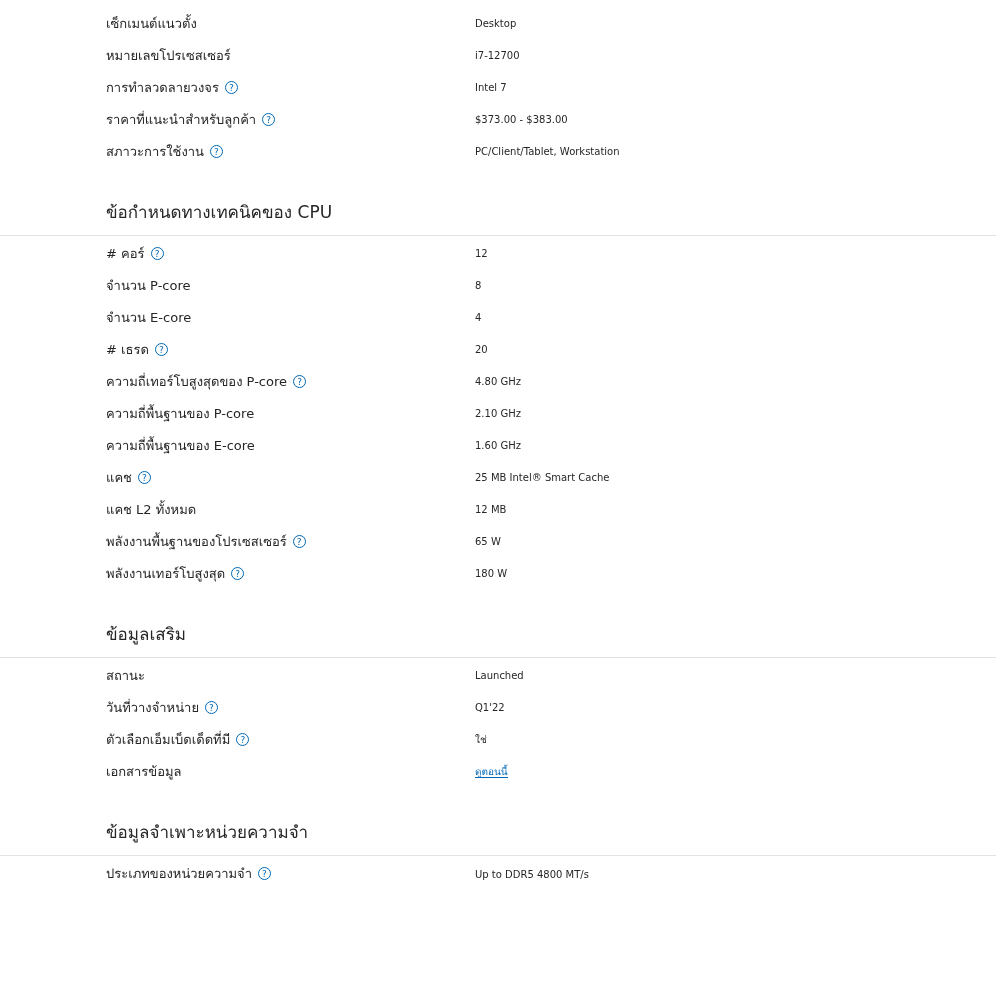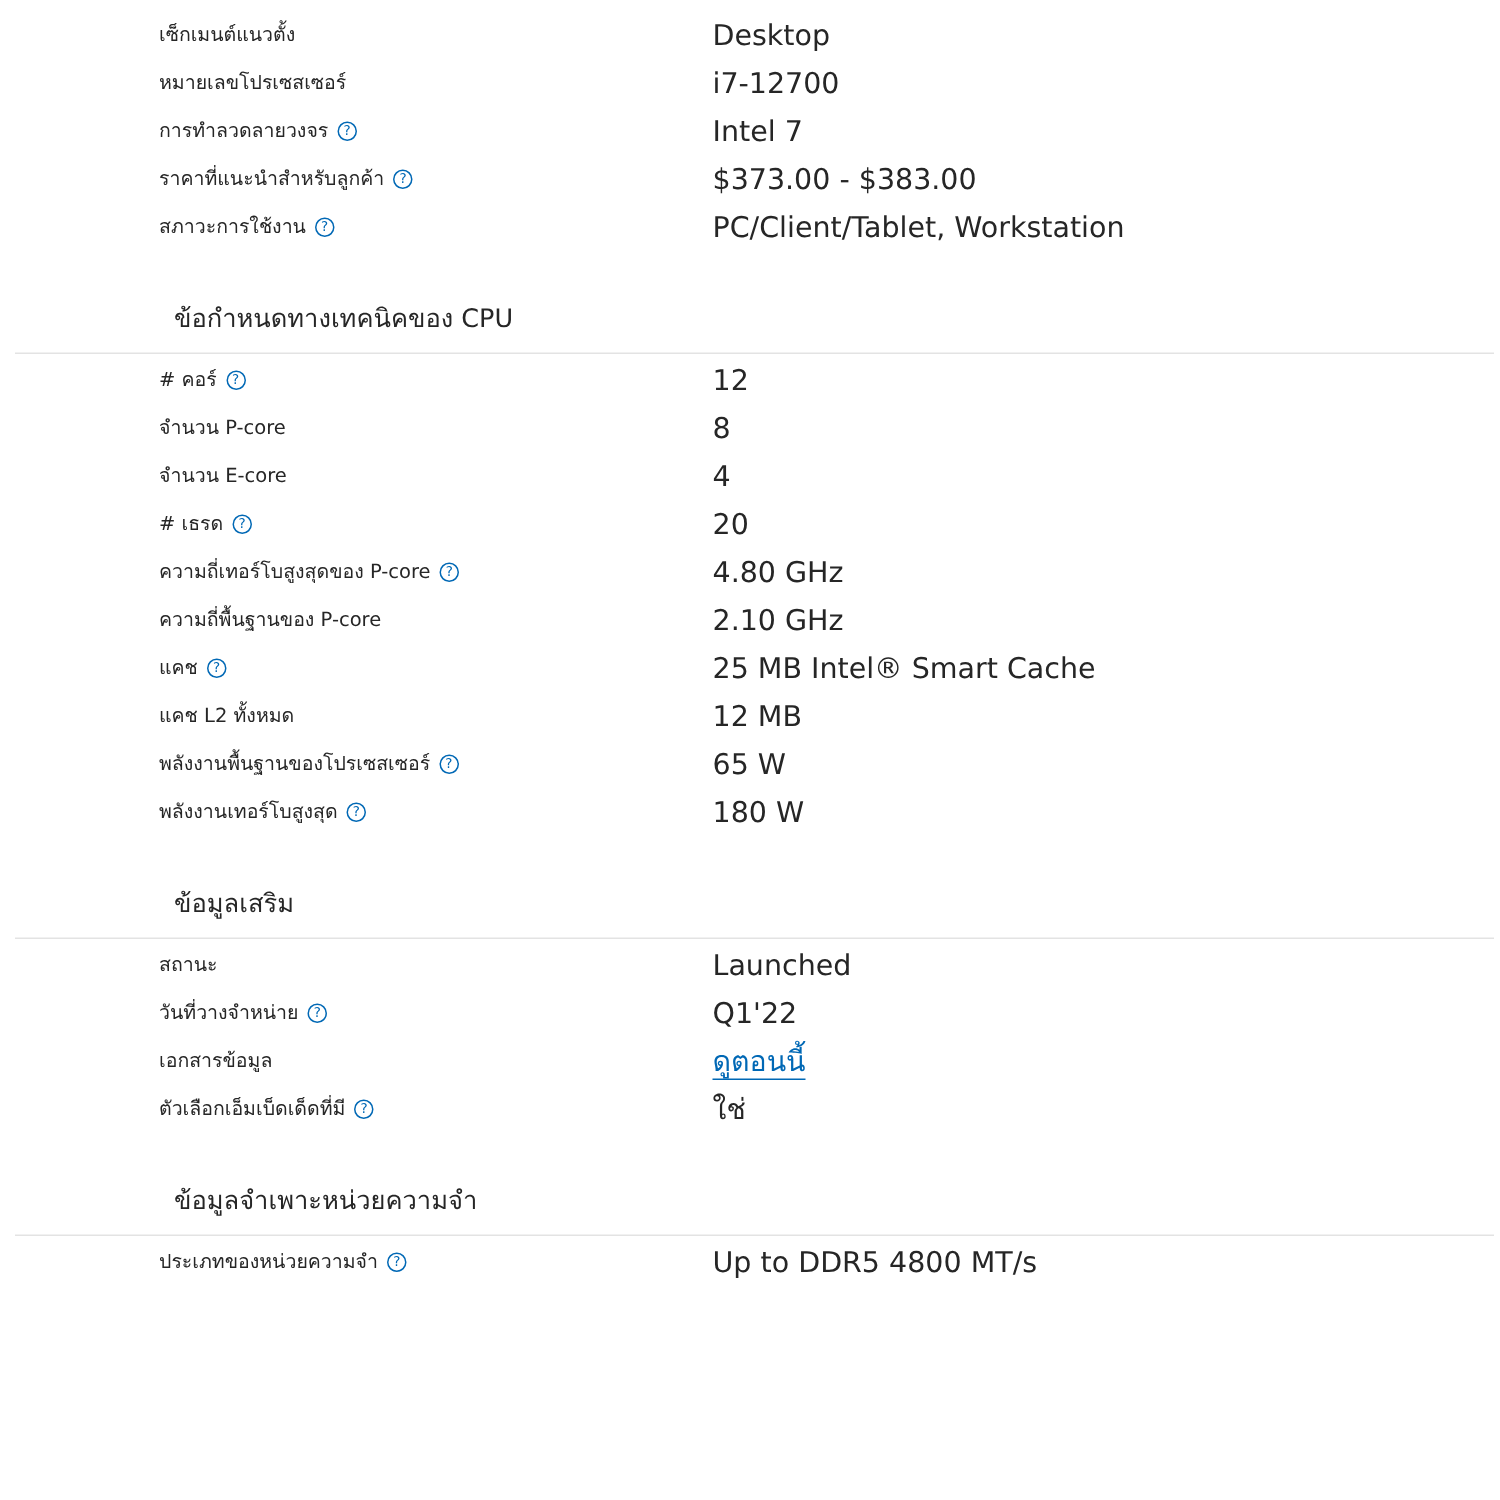--- a/index.html
+++ b/index.html
@@ -32,21 +32,21 @@
     width: 475px;
     padding: 8px 12px 8px 106px;
     font-size: 13px;
     color: #262626;
     line-height: 16px;
     box-sizing: border-box;
     white-space: nowrap;
   }
   .spec-value {
     padding: 8px 12px 8px 0;
-    font-size: 19px;
+    font-size: 10px;
     color: #262626;
     line-height: 16px;
     box-sizing: border-box;
   }
   .spec-value .multiline {
     display: block;
     line-height: 17px;
   }
   .help-icon {
     display: inline-block;
@@ -76,21 +76,20 @@
   .section-header {
     padding: 30px 0 10px 106px;
     font-size: 17px;
     font-weight: 400;
     color: #262626;
     border-bottom: 1px solid #e3e3e3;
     margin-bottom: 2px;
   }
   .section-header-wrap {
     margin-right: 4px;
-    margin-left: 10px;
   }
   a.link {
     color: #0068b5;
     text-decoration: none;
     border-bottom: 1px solid #0068b5;
   }
 </style>
 </head>
 <body>
 
@@ -142,20 +141,24 @@
         </tr>
         <tr class="spec-row">
           <td class="spec-label"><span>ความถี่เทอร์โบสูงสุดของ P-core</span><span class="help-icon">?</span></td>
           <td class="spec-value"><span>4.80 GHz</span></td>
         </tr>
         <tr class="spec-row">
           <td class="spec-label"><span>ความถี่พื้นฐานของ P-core</span></td>
           <td class="spec-value"><span>2.10 GHz</span></td>
         </tr>
         <tr class="spec-row">
+          <td class="spec-label"><span>ความถี่พื้นฐานของ E-core</span></td>
+          <td class="spec-value"><span>1.60 GHz</span></td>
+        </tr>
+        <tr class="spec-row">
           <td class="spec-label"><span>แคช</span><span class="help-icon">?</span></td>
           <td class="spec-value"><span>25 MB Intel® Smart Cache</span></td>
         </tr>
         <tr class="spec-row">
           <td class="spec-label"><span>แคช L2 ทั้งหมด</span></td>
           <td class="spec-value"><span>12 MB</span></td>
         </tr>
         <tr class="spec-row">
           <td class="spec-label"><span>พลังงานพื้นฐานของโปรเซสเซอร์</span><span class="help-icon">?</span></td>
           <td class="spec-value"><span>65 W</span></td>
@@ -173,26 +176,26 @@
         </tr>
         <tr class="spec-row">
           <td class="spec-label"><span>สถานะ</span></td>
           <td class="spec-value"><span>Launched</span></td>
         </tr>
         <tr class="spec-row">
           <td class="spec-label"><span>วันที่วางจำหน่าย</span><span class="help-icon">?</span></td>
           <td class="spec-value"><span>Q1'22</span></td>
         </tr>
         <tr class="spec-row">
+          <td class="spec-label"><span>ตัวเลือกเอ็มเบ็ดเด็ดที่มี</span><span class="help-icon">?</span></td>
+          <td class="spec-value"><span>ใช่</span></td>
+        </tr>
+        <tr class="spec-row">
           <td class="spec-label"><span>เอกสารข้อมูล</span></td>
           <td class="spec-value"><a class="link" href="#">ดูตอนนี้</a></td>
-        </tr>
-        <tr class="spec-row">
-          <td class="spec-label"><span>ตัวเลือกเอ็มเบ็ดเด็ดที่มี</span><span class="help-icon">?</span></td>
-          <td class="spec-value"><span>ใช่</span></td>
         </tr>
         <tr class="section-header-row">
           <td colspan="2">
             <div class="section-header-wrap">
               <div class="section-header">ข้อมูลจำเพาะหน่วยความจำ</div>
             </div>
           </td>
         </tr>
         <tr class="spec-row">
           <td class="spec-label"><span>ประเภทของหน่วยความจำ</span><span class="help-icon">?</span></td>

